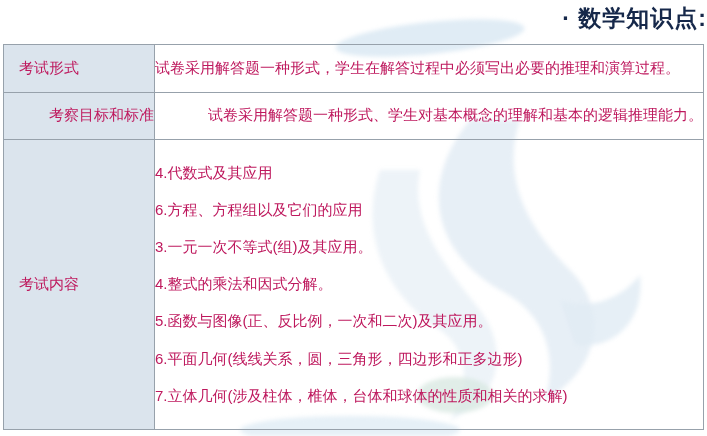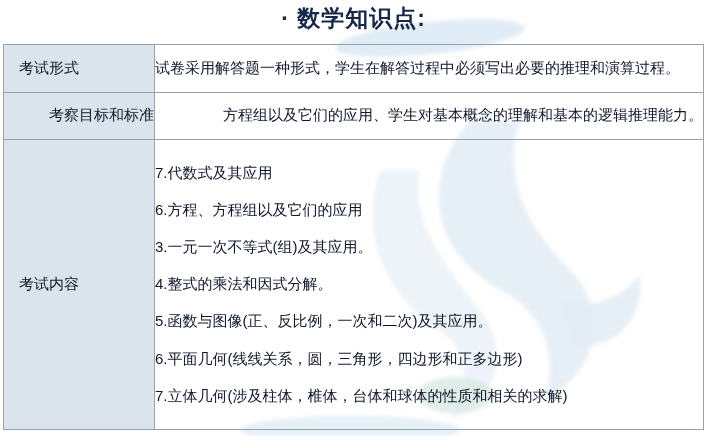--- a/index.html
+++ b/index.html
@@ -16,42 +16,42 @@
   .watermark{
     position:absolute;inset:0;
     z-index:0;
     filter:blur(2px);
     pointer-events:none;
   }
 
   .title{
     position:absolute;
     top:3px;left:0;right:0;
-    text-align:center;
+    text-align:right;
     font-size:23px;
     font-weight:bold;
     color:#16284a;
     letter-spacing:1px;
     z-index:2;
   }
 
   .exam-table{
     position:absolute;
     left:3px;top:44px;
     width:701px;height:386px;
     border:1px solid #8c97a2;
     border-collapse:collapse;
     table-layout:fixed;
     z-index:1;
     background:transparent;
   }
   .exam-table td{
     border:1px solid #97a1ab;
     font-size:15px;
-    color:#0f172a;
+    color:#be185d;
     vertical-align:middle;
     padding:0;
   }
   td.label-cell{
     width:135px;
     background:#dbe4ed;
     padding-left:15px;
   }
   td.value-cell{
     background:transparent;
@@ -88,27 +88,27 @@
   <div class="title">· 数学知识点:</div>
 
   <table class="exam-table">
     <tbody>
         <tr class="row-format">
       <td class="label-cell">考试形式</td>
       <td class="value-cell">试卷采用解答题一种形式，学生在解答过程中必须写出必要的推理和演算过程。</td>
     </tr>
     <tr class="row-goal">
       <td class="label-cell">考察目标和标准</td>
-      <td class="value-cell">方程组以及它们的应用、学生对基本概念的理解和基本的逻辑推理能力。</td>
+      <td class="value-cell">试卷采用解答题一种形式、学生对基本概念的理解和基本的逻辑推理能力。</td>
     </tr>
     <tr class="row-content">
       <td class="label-cell">考试内容</td>
       <td class="value-cell">
         <div class="content-list">
-          <div class="content-item">7.代数式及其应用</div>
+          <div class="content-item">4.代数式及其应用</div>
           <div class="content-item">6.方程、方程组以及它们的应用</div>
           <div class="content-item">3.一元一次不等式(组)及其应用。</div>
           <div class="content-item">4.整式的乘法和因式分解。</div>
           <div class="content-item">5.函数与图像(正、反比例，一次和二次)及其应用。</div>
           <div class="content-item">6.平面几何(线线关系，圆，三角形，四边形和正多边形)</div>
           <div class="content-item">7.立体几何(涉及柱体，椎体，台体和球体的性质和相关的求解)</div>
         </div>
       </td>
     </tr>
   </tbody>

